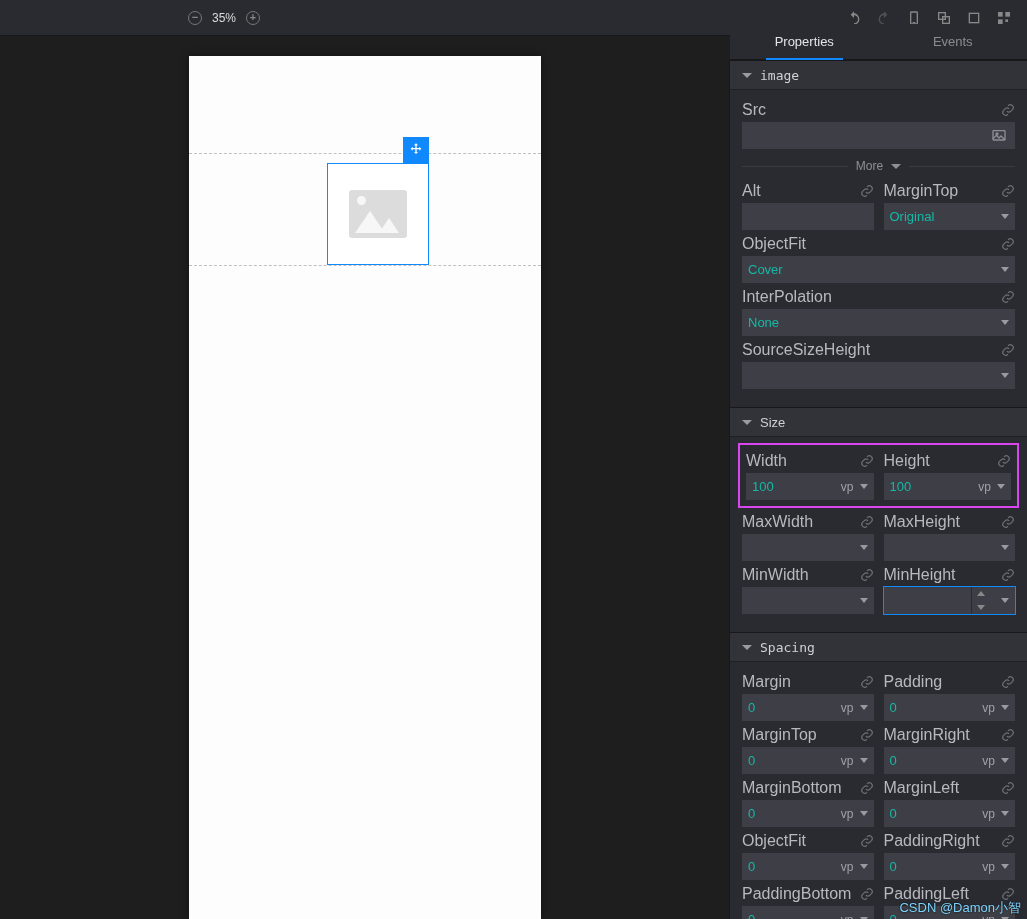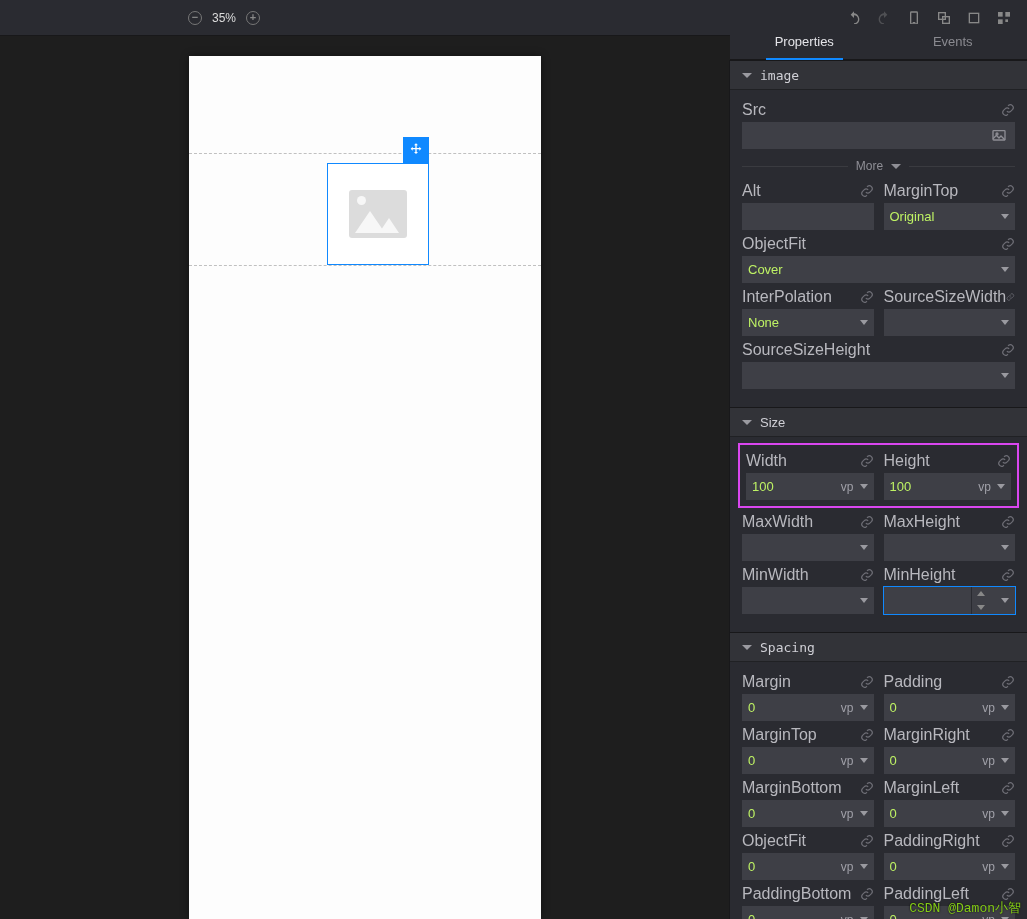--- a/index.html
+++ b/index.html
@@ -29,34 +29,34 @@
 .panel-body { flex:1; overflow-y:auto; }
 .section-header { height:30px; background:#323338; display:flex; align-items:center; padding-left:12px; gap:8px; color:#d0d0d6; font-size:13px; border-top:1px solid #18181a; border-bottom:1px solid #202124;}
 .caret-dn { width:0; height:0; border-left:5px solid transparent; border-right:5px solid transparent; border-top:5px solid #9a9aa0; }
 .section-body { padding:10px 12px 14px 12px; }
 .field-row { display:flex; gap:10px; margin-bottom:4px; }
 .field { flex:1; min-width:0; }
 .field-label-row { display:flex; align-items:center; justify-content:space-between; height:20px; margin-bottom:2px; }
 .field-label { color:#b8b8be; font-size:16px; }
 .link-icon { width:14px; height:14px; color:#6e6e76; }
 .ctrl { height:27px; background:#3e3f46; display:flex; align-items:center; padding:0 6px; position:relative; }
-.ctrl input { background:transparent; border:none; color:#bef264; font-size:13px; width:100%; outline:none; }
+.ctrl input { background:transparent; border:none; color:#14b8a6; font-size:13px; width:100%; outline:none; }
 .ctrl .unit { color:#a0a0a8; font-size:12px; margin-right:4px; }
 .ctrl .dd { width:0; height:0; border-left:4px solid transparent; border-right:4px solid transparent; border-top:5px solid #9a9aa0; margin-left:2px; }
 .more-divider { display:flex; align-items:center; margin:10px 0 8px; gap:8px; }
 .more-divider .line { flex:1; height:1px; background:#3a3b40; }
 .more-divider .lbl { color:#8f8f96; font-size:12px; }
 .img-thumb { width:20px; height:16px; position:relative; }
 .img-thumb svg { width:20px; height:16px; color:#8e8e95; }
 .highlight-box { border:2px solid #d946ef; }
 .stepper { position:absolute; right:26px; top:0; bottom:0; width:18px; display:flex; flex-direction:column; border-left:1px solid #2a2b31;}
 .stepper div { flex:1; display:flex; align-items:center; justify-content:center; }
 .stepper .up { width:0; height:0; border-left:4px solid transparent; border-right:4px solid transparent; border-bottom:5px solid #888; }
 .stepper .down { width:0; height:0; border-left:4px solid transparent; border-right:4px solid transparent; border-top:5px solid #888; }
-.watermark { position:absolute; right:6px; bottom:2px; color:#84cc16; font-size:13px; text-shadow:0 0 2px #000;font-family:Liberation Mono, monospace; }
+.watermark { position:absolute; right:6px; bottom:2px; color:#7dd3fc; font-size:13px; text-shadow:0 0 2px #000; }
 .half { width:132px; }
 </style>
 </head>
 <body>
 
 <div class="topbar">
   <div class="zoom-group">
     <span class="zoom-btn">−</span>
     <span class="zoom-val">35%</span>
     <span class="zoom-btn">+</span>
@@ -200,33 +200,20 @@
           <div class="field">
             <div class="field-label-row">
                 <span class="field-label">InterPolation</span>
                 <svg class="link-icon" viewBox="0 0 24 24" fill="none" stroke="currentColor" stroke-width="2">
                   <path d="M10 14a5 5 0 007 0l3-3a5 5 0 00-7-7l-1 1"></path>
                   <path d="M14 10a5 5 0 00-7 0l-3 3a5 5 0 007 7l1-1"></path>
                 </svg>
               </div>
             <div class="ctrl">
                 <input value="None" style="">
-                <span class="dd"></span>
-              </div>
-          </div>
-          <div class="field">
-            <div class="field-label-row">
-                <span class="field-label">SourceSizeWidth</span>
-                <svg class="link-icon" viewBox="0 0 24 24" fill="none" stroke="currentColor" stroke-width="2">
-                  <path d="M10 14a5 5 0 007 0l3-3a5 5 0 00-7-7l-1 1"></path>
-                  <path d="M14 10a5 5 0 00-7 0l-3 3a5 5 0 007 7l1-1"></path>
-                </svg>
-              </div>
-            <div class="ctrl">
-                <input style="">
                 <span class="dd"></span>
               </div>
           </div>
         </div>
         <div class="field-row">
             <div class="field half">
           <div class="field-label-row">
                 <span class="field-label">SourceSizeHeight</span>
                 <svg class="link-icon" viewBox="0 0 24 24" fill="none" stroke="currentColor" stroke-width="2">
                   <path d="M10 14a5 5 0 007 0l3-3a5 5 0 00-7-7l-1 1"></path>

